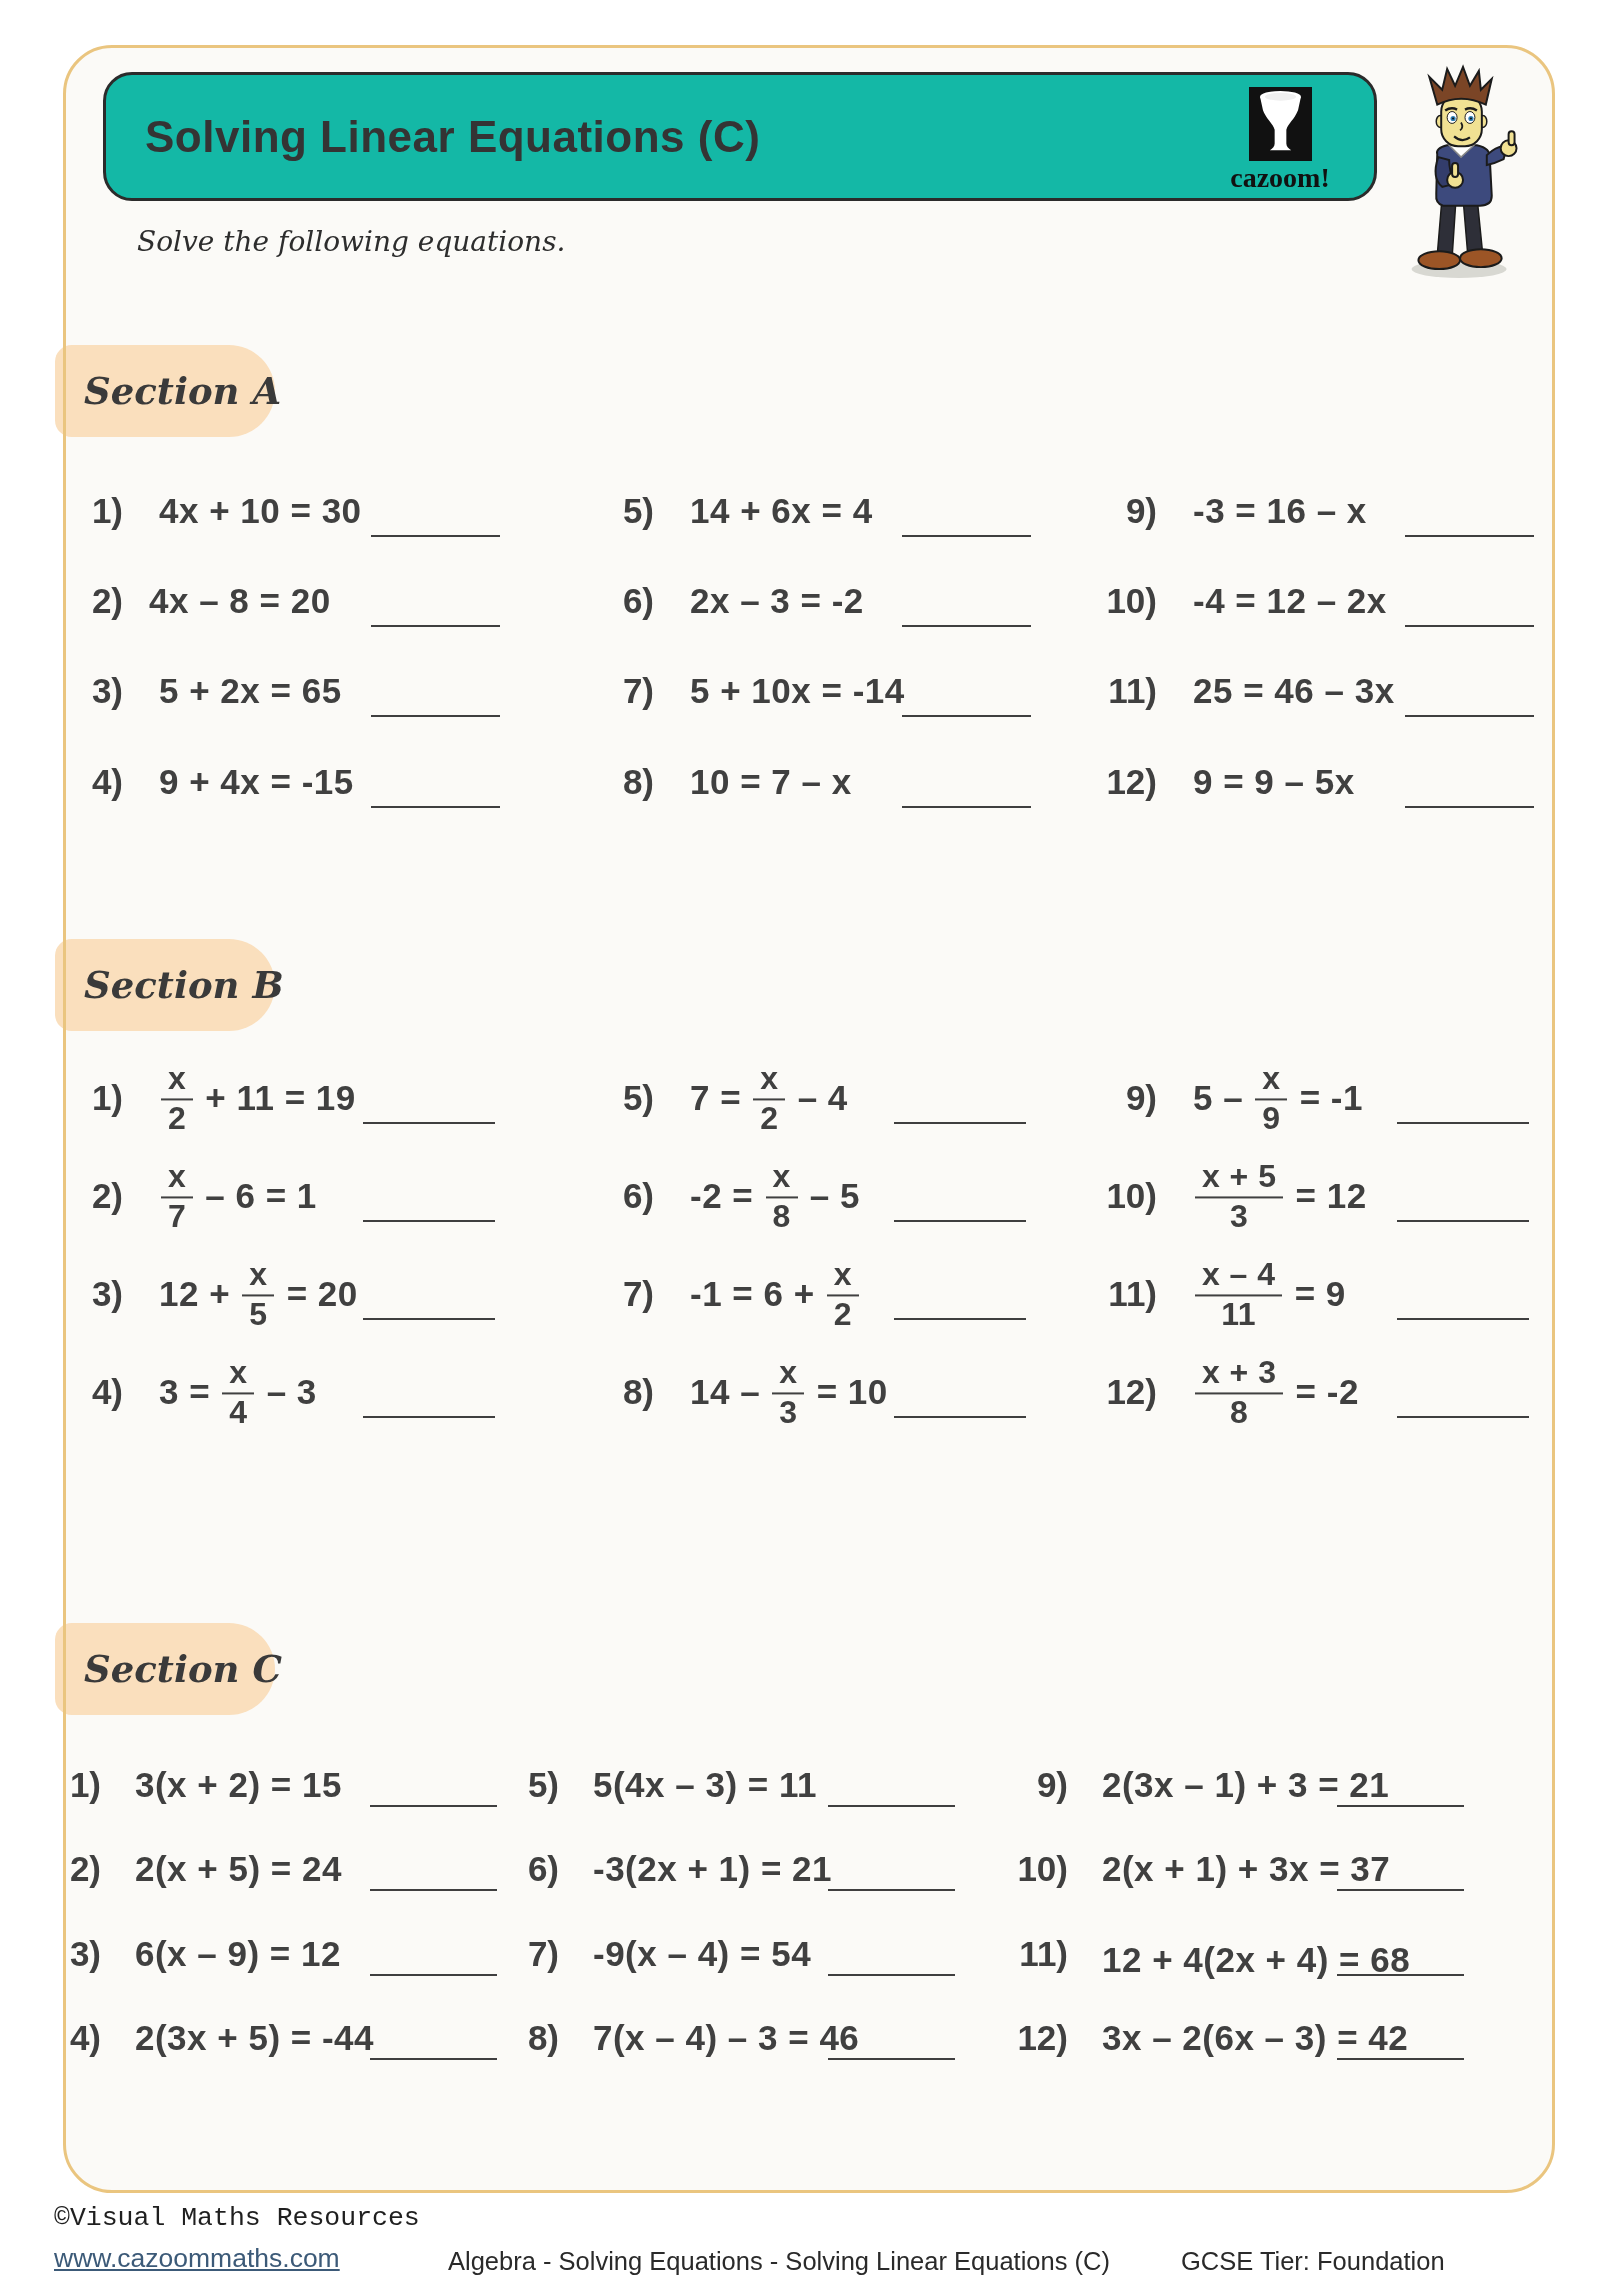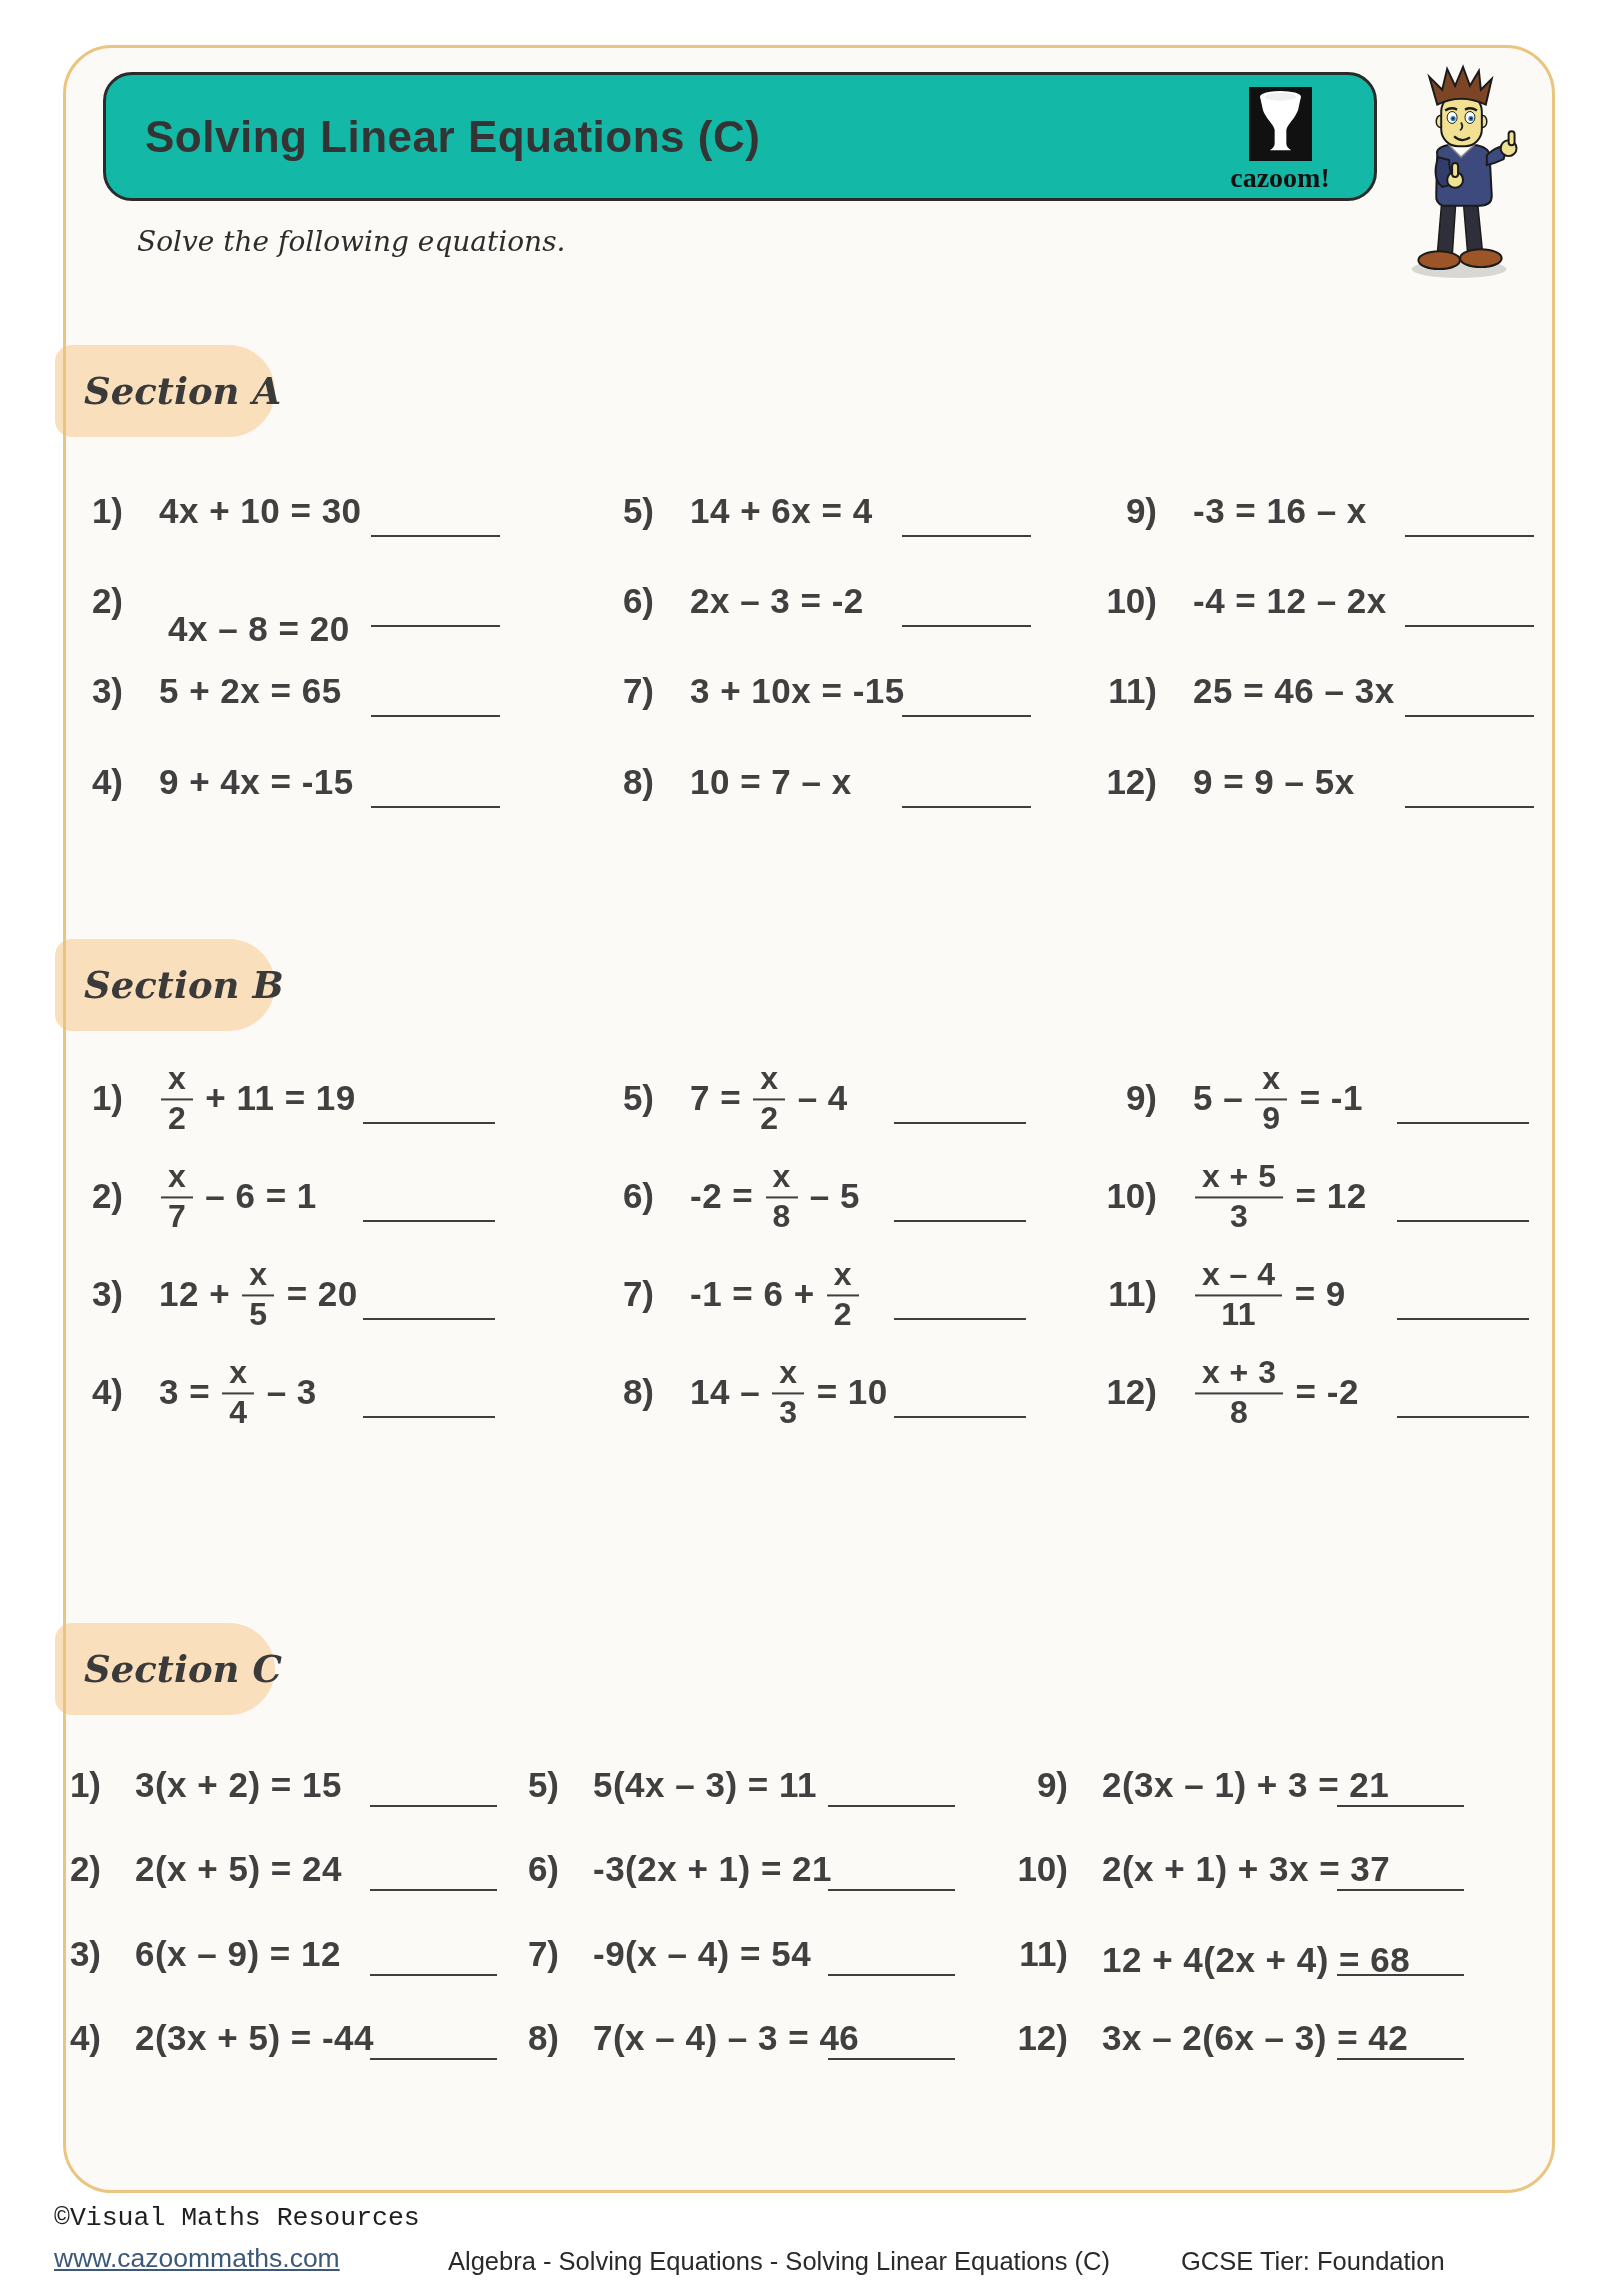--- a/index.html
+++ b/index.html
@@ -125,21 +125,21 @@
   </div>
 
   <div class="qgrid" style="top: 474px; height: 361px;">
       <div class="q-cell" style="left: 69px; top: 0px; height: 90px;">
         <span class="q-num" style="top: 37px;">1)</span>
         <span class="q-eq" style="left: 90px; top: 37px;"><span>4x + 10 = 30</span></span>
         <span class="answer-line" style="left: 302px; top: 61px; width: 129px;"></span>
       </div>
       <div class="q-cell" style="left: 69px; top: 90px; height: 90px;">
         <span class="q-num" style="top: 37px;">2)</span>
-        <span class="q-eq" style="left: 99px; top: 37px; margin-top: 28px;"><span>4x – 8 = 20</span></span>
+        <span class="q-eq" style="left: 80px; top: 37px;"><span>4x – 8 = 20</span></span>
         <span class="answer-line" style="left: 302px; top: 61px; width: 129px;"></span>
       </div>
       <div class="q-cell" style="left: 69px; top: 180px; height: 90px;">
         <span class="q-num" style="top: 37px;">3)</span>
         <span class="q-eq" style="left: 90px; top: 37px;"><span>5 + 2x = 65</span></span>
         <span class="answer-line" style="left: 302px; top: 61px; width: 129px;"></span>
       </div>
       <div class="q-cell" style="left: 69px; top: 271px; height: 90px;">
         <span class="q-num" style="top: 37px;">4)</span>
         <span class="q-eq" style="left: 90px; top: 37px;"><span>9 + 4x = -15</span></span>
@@ -150,21 +150,21 @@
         <span class="q-eq" style="left: 90px; top: 37px;"><span>14 + 6x = 4</span></span>
         <span class="answer-line" style="left: 302px; top: 61px; width: 129px;"></span>
       </div>
       <div class="q-cell" style="left: 600px; top: 90px; height: 90px;">
         <span class="q-num" style="top: 37px;">6)</span>
         <span class="q-eq" style="left: 90px; top: 37px;"><span>2x – 3 = -2</span></span>
         <span class="answer-line" style="left: 302px; top: 61px; width: 129px;"></span>
       </div>
       <div class="q-cell" style="left: 600px; top: 180px; height: 90px;">
         <span class="q-num" style="top: 37px;">7)</span>
-        <span class="q-eq" style="left: 90px; top: 37px;"><span>3 + 10x = -15</span></span>
+        <span class="q-eq" style="left: 90px; top: 37px;"><span>5 + 10x = -14</span></span>
         <span class="answer-line" style="left: 302px; top: 61px; width: 129px;"></span>
       </div>
       <div class="q-cell" style="left: 600px; top: 271px; height: 90px;">
         <span class="q-num" style="top: 37px;">8)</span>
         <span class="q-eq" style="left: 90px; top: 37px;"><span>10 = 7 – x</span></span>
         <span class="answer-line" style="left: 302px; top: 61px; width: 129px;"></span>
       </div>
       <div class="q-cell" style="left: 1103px; top: 0px; height: 90px;">
         <span class="q-num" style="top: 37px;">9)</span>
         <span class="q-eq" style="left: 90px; top: 37px;"><span>-3 = 16 – x</span></span>

